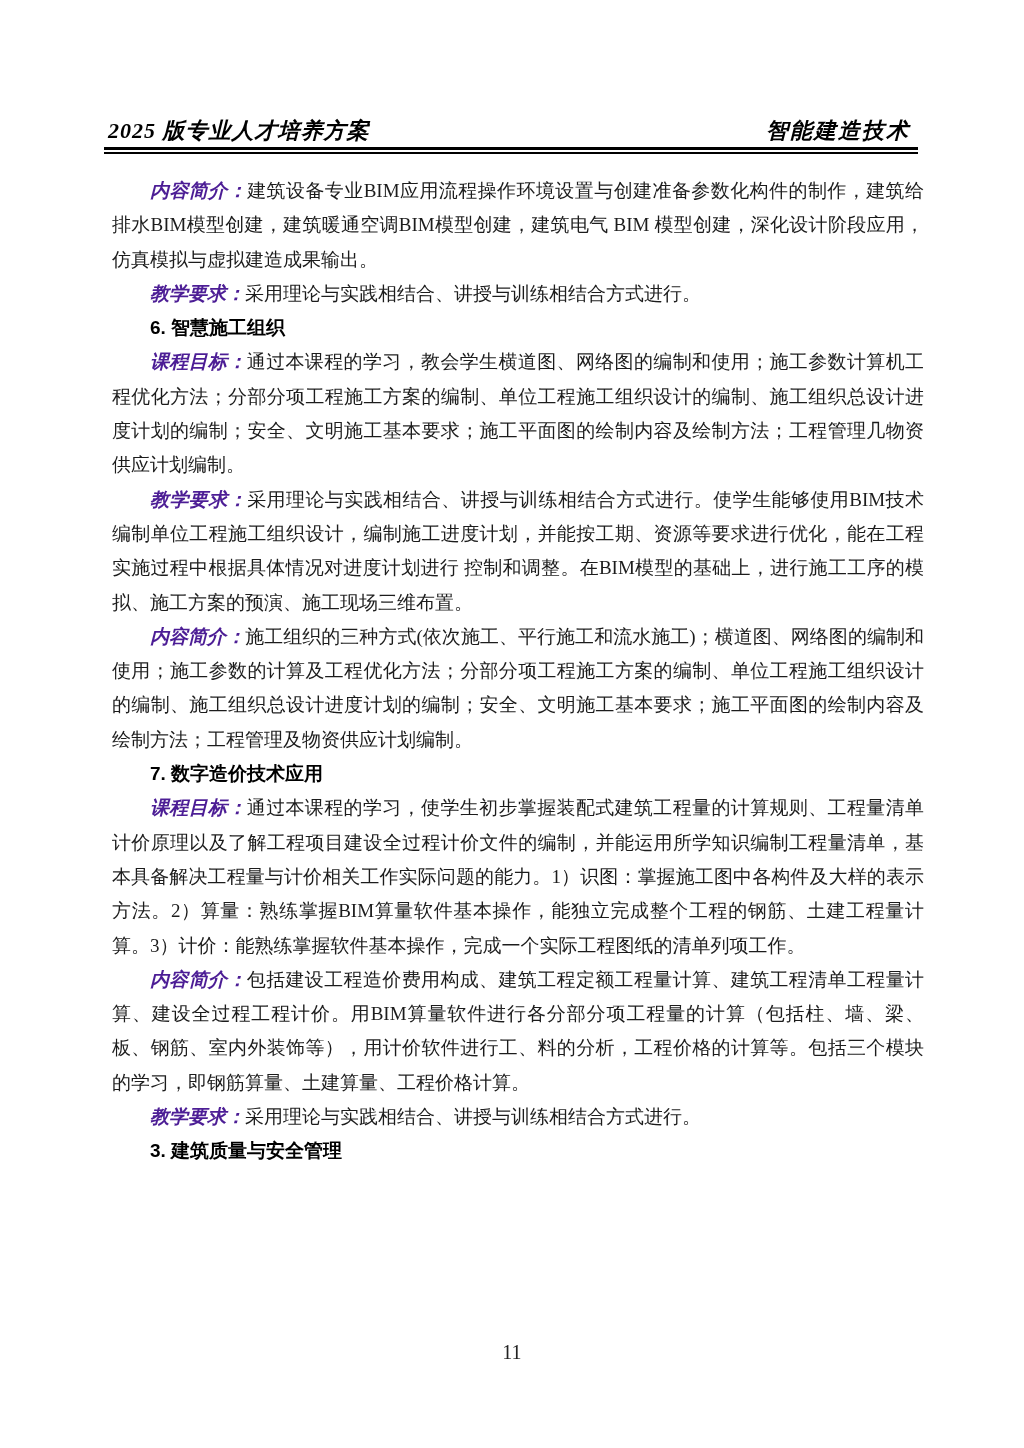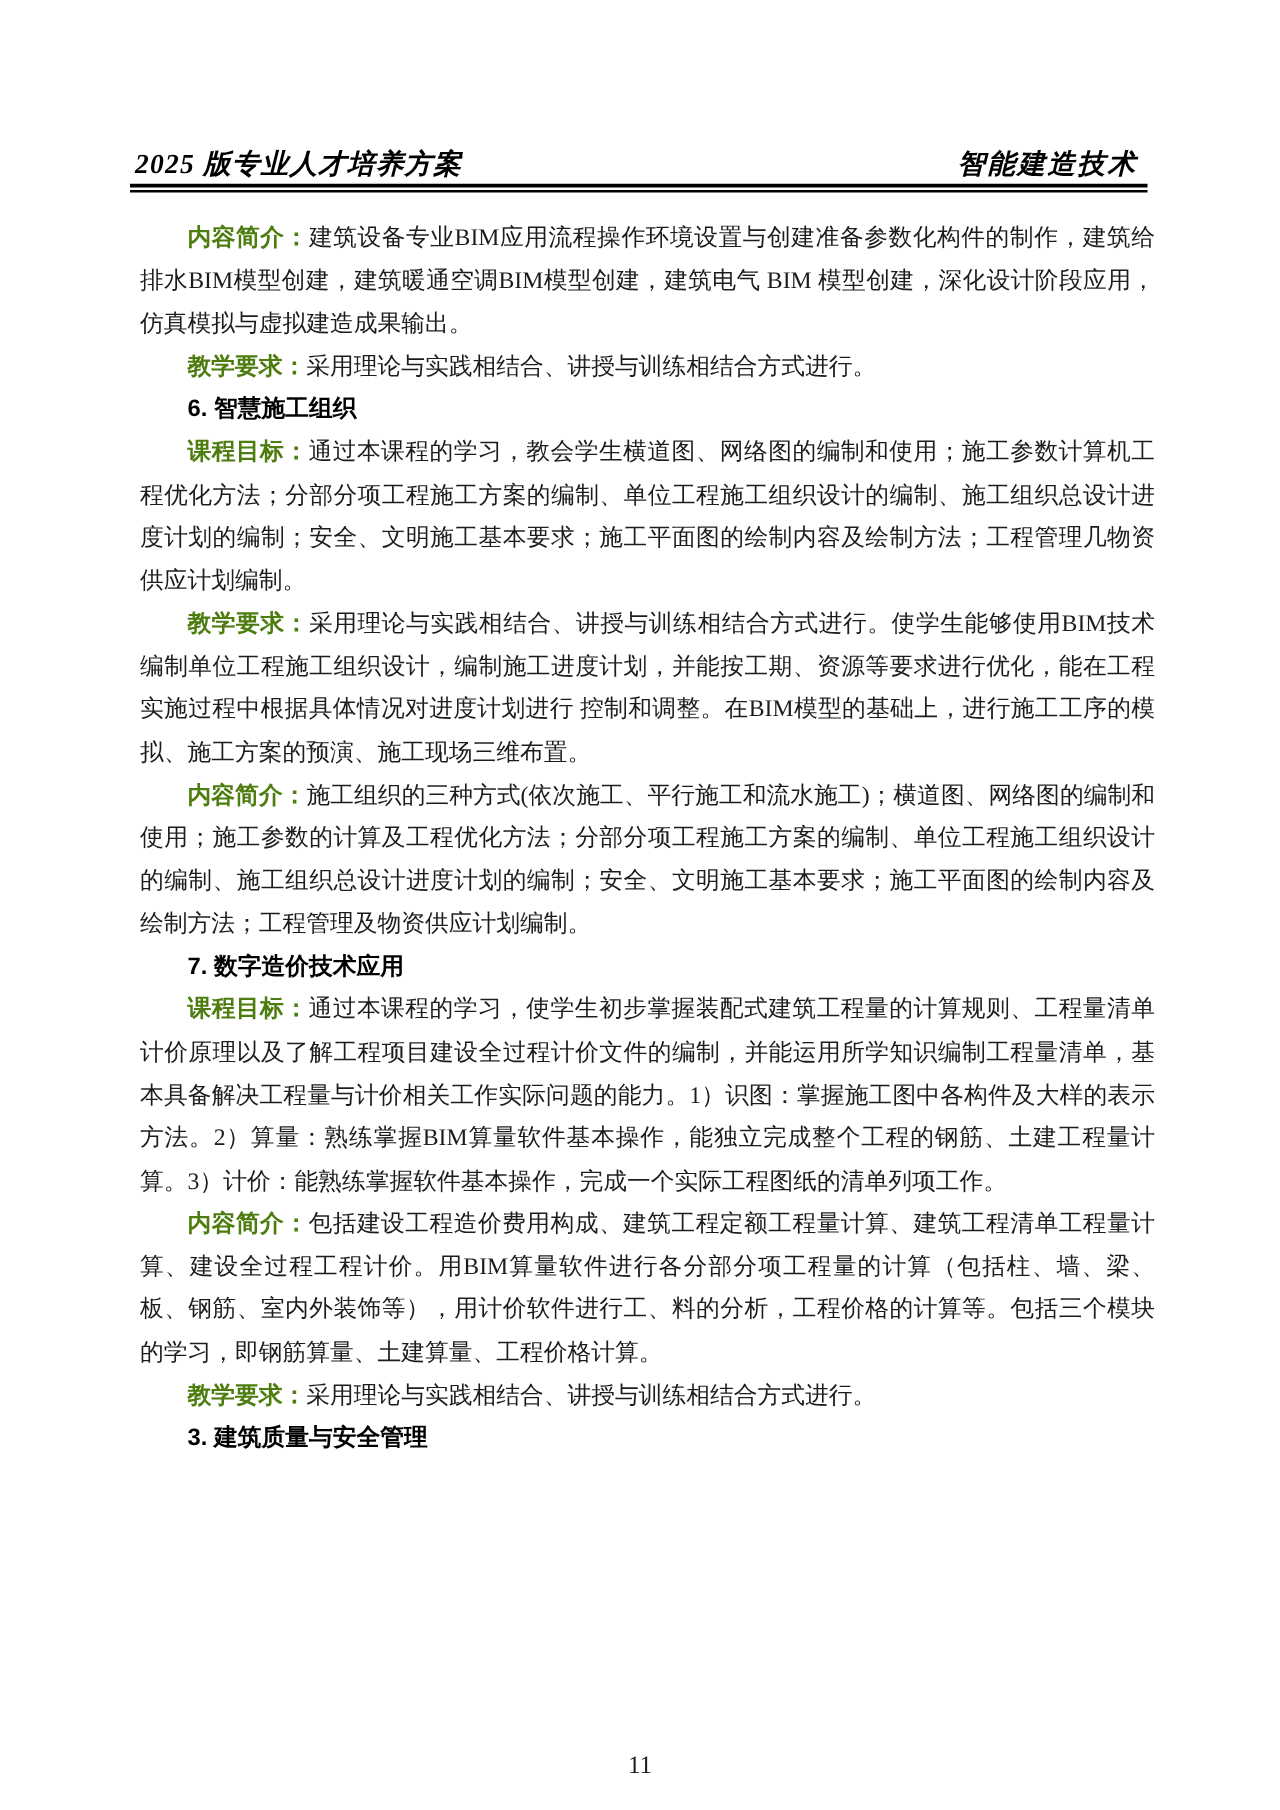--- a/index.html
+++ b/index.html
@@ -30,26 +30,27 @@
   }
   .content p,.content h3{
     margin:0;padding:0;
     text-indent:2em;
   }
   .content h3{
     font-size:19px;font-weight:bold;color:#000;
     font-family:Liberation Sans, sans-serif;
   }
   .lbl{
-    font-weight:bold;color:#4d7c0f;
+    font-weight:bold;color:#4c1d95;
     font-family:"Liberation Sans","DejaVu Sans",sans-serif;
+    font-style:italic;
   }
   
   .footer{
-    position:absolute;top:1401px;left:0;width:100%;
+    position:absolute;top:1341px;left:0;width:100%;
     text-align:center;font-size:20px;color:#222;
   }
 </style>
 </head>
 <body>
 
 <div class="page">
 
   <div class="header">
     <span class="h-left">2025 版专业人才培养方案</span>

